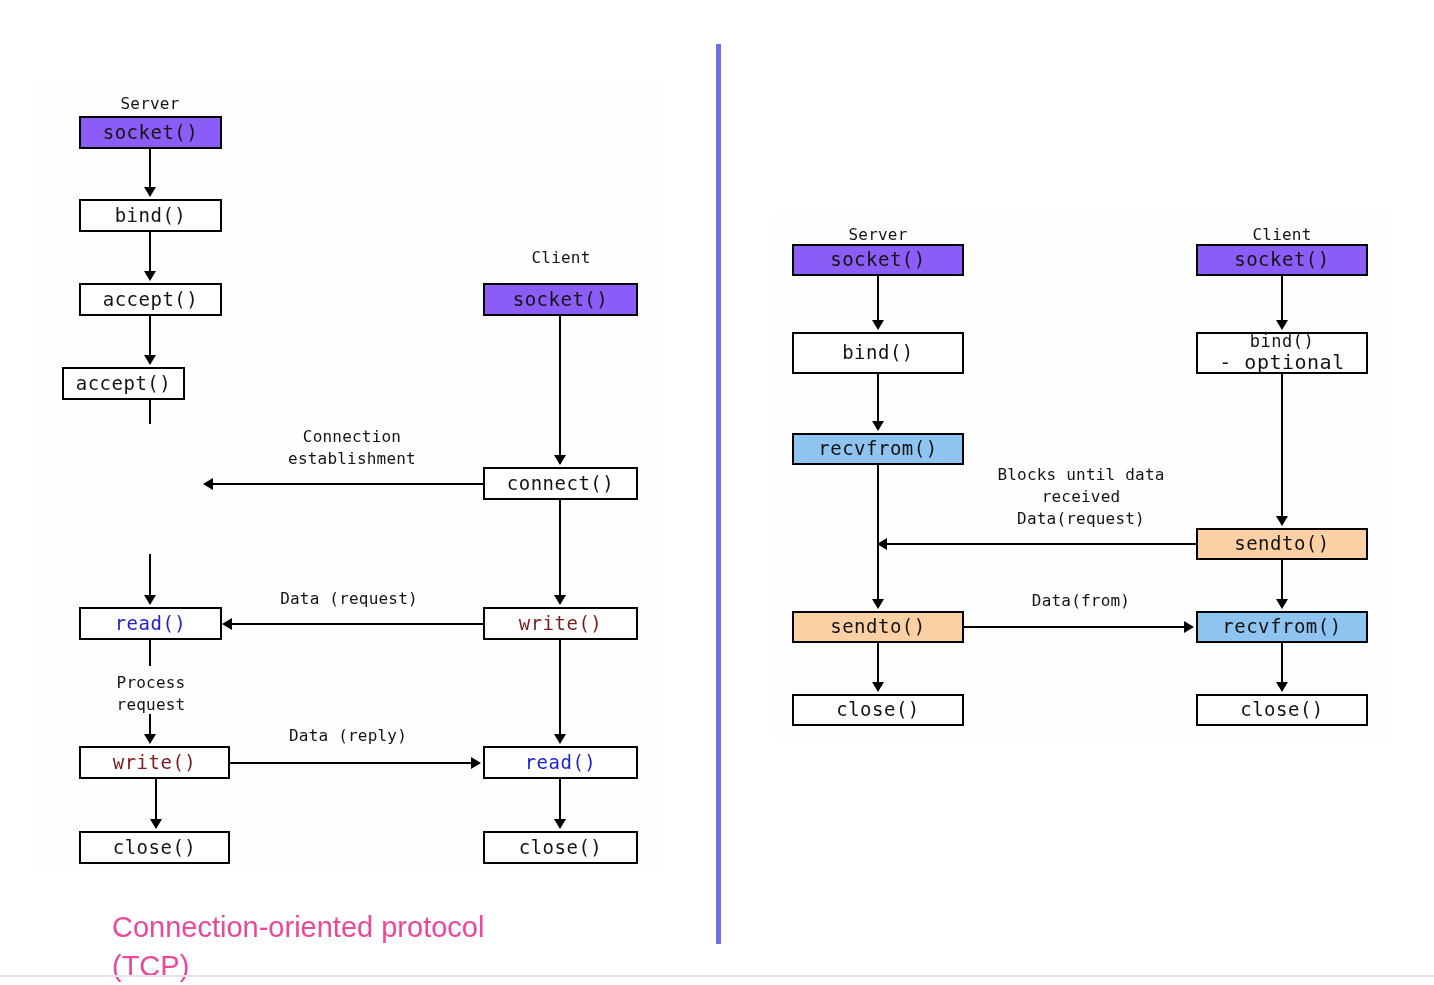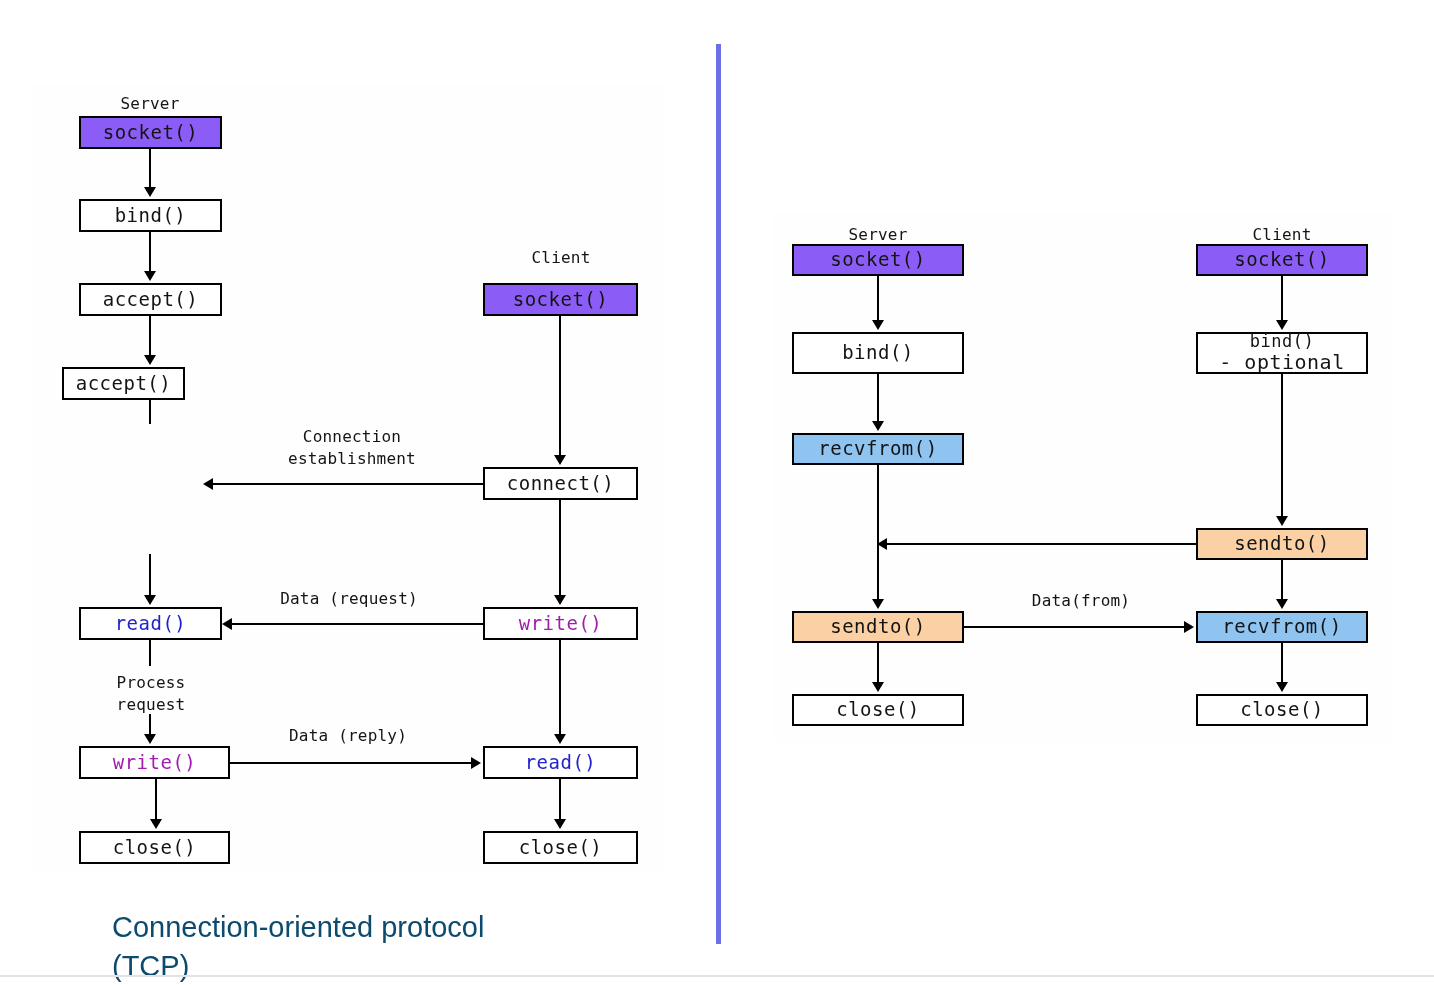--- a/index.html
+++ b/index.html
@@ -46,21 +46,21 @@
     text-align:center;
   }
   .box.gray{background:#8b5cf6;}
   .box.blue{background:#8fc3f0;}
   .box.orange{background:#fbd0a4;}
   .box .t{display:block;}
   .box.two-line{flex-direction:column;font-size:17px;}
   .box.two-line .l2{font-size:20px;}
 
   .txt-blue{color:#2222cc;}
-  .txt-red{color:#a21caf;}
+  .txt-red{color:#7f1d1d;}
 
   
   .lbl{
     position:absolute;
     font-family:"DejaVu Sans Mono","Liberation Mono",monospace;
     font-size:16px;
     color:#141414;
     line-height:1.38;
     text-align:center;
     white-space:pre;
@@ -87,21 +87,21 @@
     border-top:6px solid transparent;
     border-bottom:6px solid transparent;
     border-left:10px solid #000000;
   }
 
   
   .caption{
     position:absolute;
     font-family:"Liberation Sans", sans-serif;
     font-size:29px;
-    color:#0c4a6e;
+    color:#ec4899;
     line-height:1.33;
     white-space:pre-line;
   }
   #caption-tcp{left:112px;top:908px;}
   #caption-udp{left:862px;top:908px;}
 </style>
 </head>
 <body>
 
 <div class="stage">
@@ -202,20 +202,23 @@
   <div class="arrow arrow-down" style="left:1276px;top:320px;"></div>
   <div class="vline" style="left:1281px;top:374px;height:142px;"></div>
   <div class="arrow arrow-down" style="left:1276px;top:516px;"></div>
   <div class="vline" style="left:1281px;top:560px;height:39px;"></div>
   <div class="arrow arrow-down" style="left:1276px;top:599px;"></div>
   <div class="vline" style="left:1281px;top:643px;height:39px;"></div>
   <div class="arrow arrow-down" style="left:1276px;top:682px;"></div>
 
   <div class="hline" style="left:887px;top:543px;width:309px;"></div>
   <div class="arrow arrow-left" style="left:877px;top:538px;"></div>
+  <div class="lbl" style="left:982px;top:464px;width:198px;">Blocks until data
+received
+Data(request)</div>
 
   <div class="hline" style="left:964px;top:626px;width:222px;"></div>
   <div class="arrow arrow-right" style="left:1184px;top:621px;"></div>
   <div class="lbl" style="left:1013px;top:590px;width:136px;">Data(from)</div>
 
   <div class="caption" id="caption-tcp">Connection-oriented protocol
 (TCP)</div>
 
   <div id="bottom-rule"></div>
 </div>

